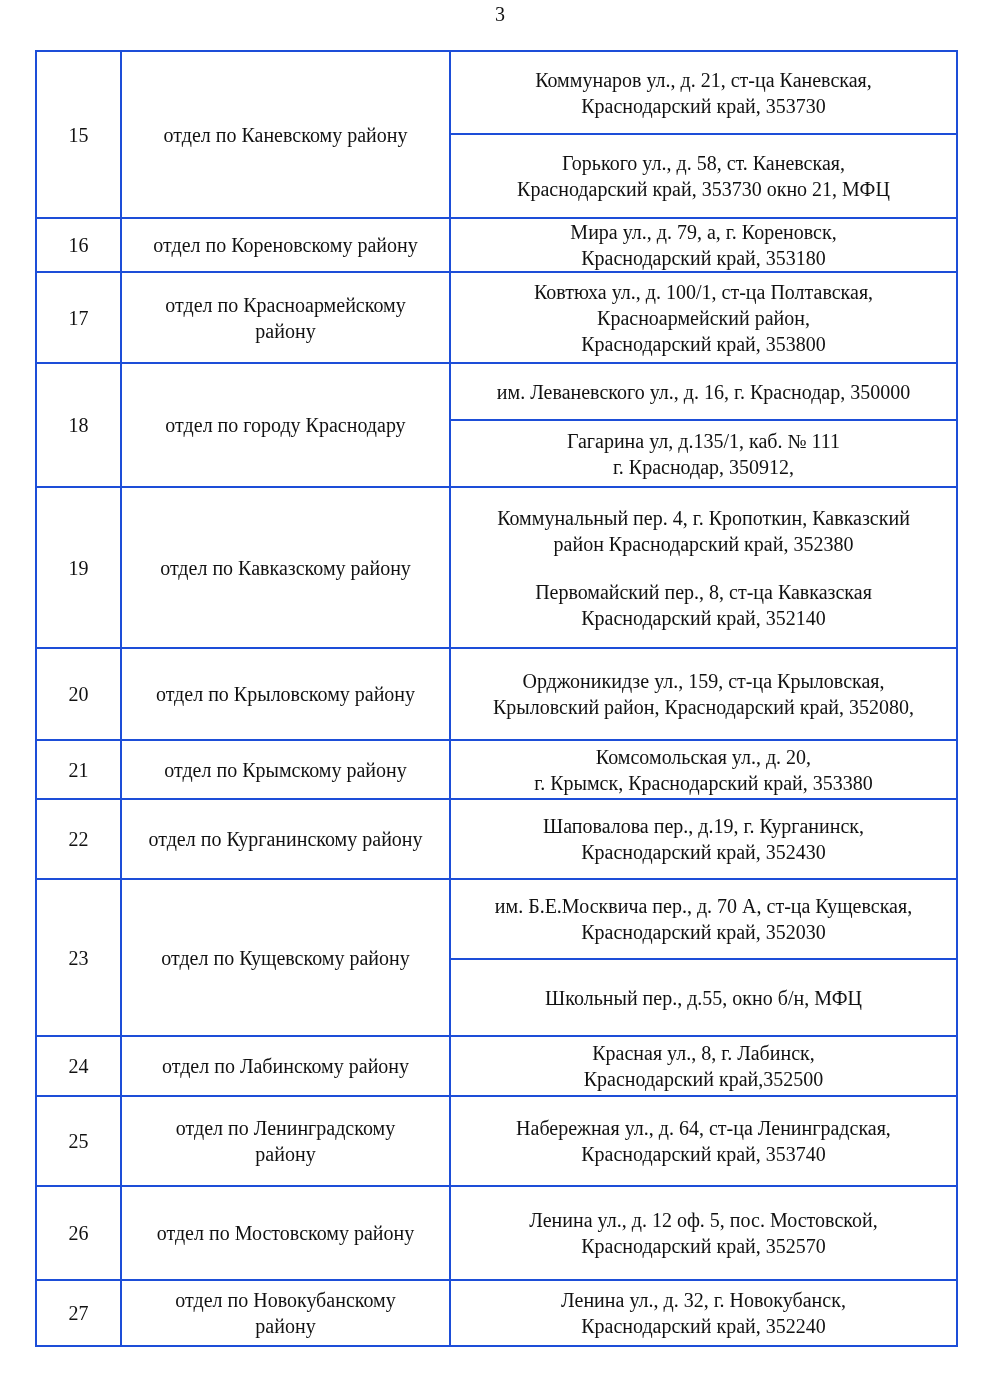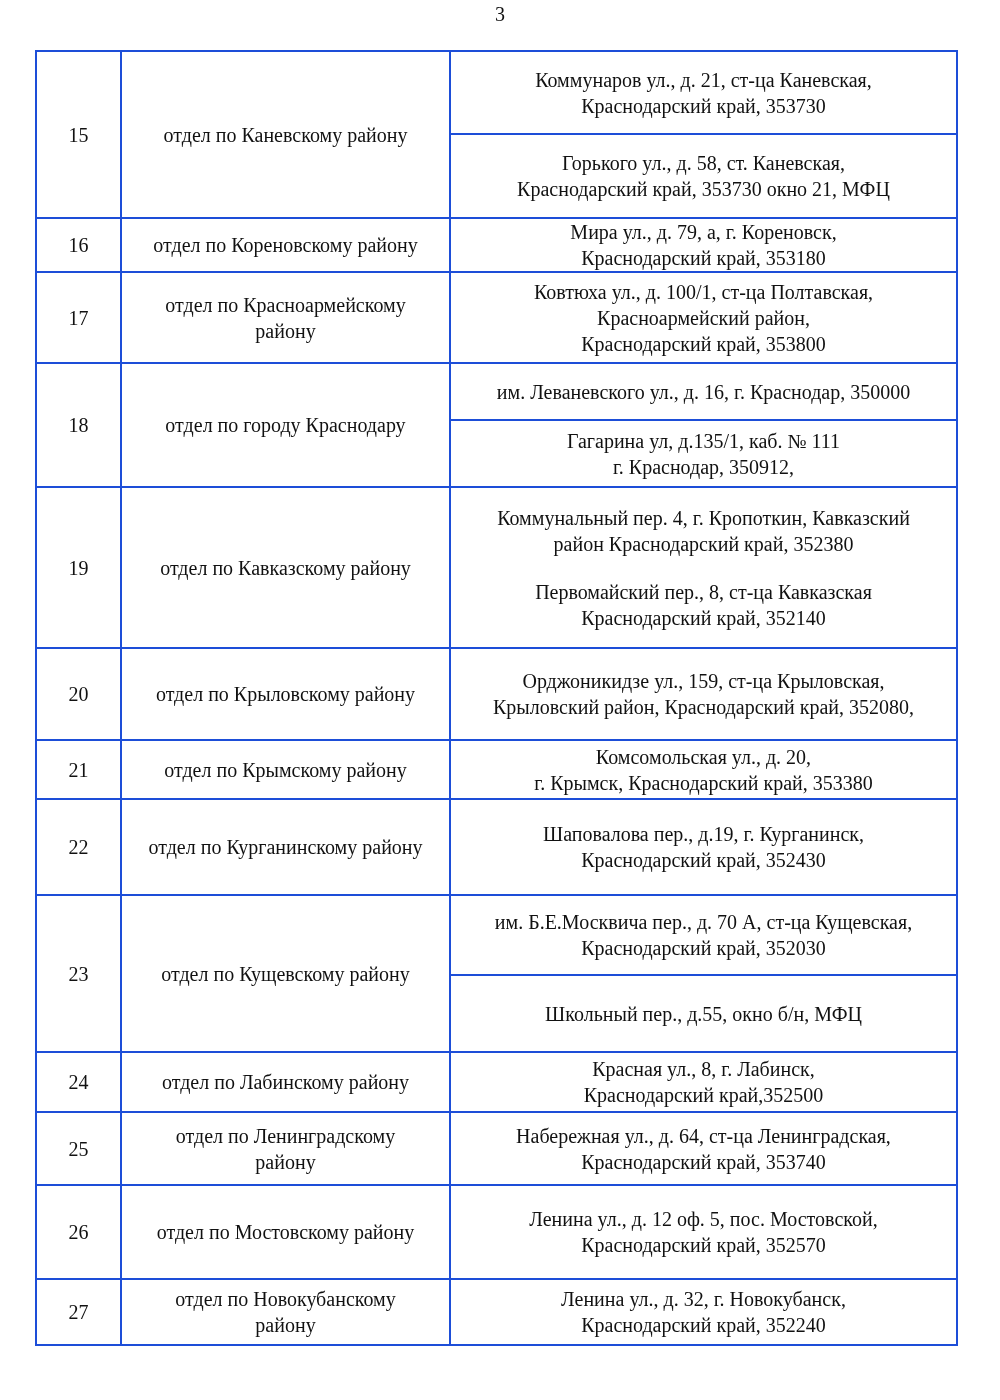--- a/index.html
+++ b/index.html
@@ -108,21 +108,21 @@
       <tr style="height: 59px;">
         <td rowspan="1">21</td>
         <td rowspan="1">
           <span class="addr-line">отдел по Крымскому району</span>
         </td>
         <td>
           <span class="addr-line">Комсомольская ул., д. 20,</span>
           <span class="addr-line">г. Крымск, Краснодарский край, 353380</span>
         </td>
       </tr>
-      <tr style="height: 96px;">
+      <tr style="height: 80px;">
         <td rowspan="1">22</td>
         <td rowspan="1">
           <span class="addr-line">отдел по Курганинскому району</span>
         </td>
         <td>
           <span class="addr-line">Шаповалова пер., д.19, г. Курганинск,</span>
           <span class="addr-line">Краснодарский край, 352430</span>
         </td>
       </tr>
       <tr style="height: 80px;">
@@ -143,21 +143,21 @@
       <tr style="height: 60px;">
         <td rowspan="1">24</td>
         <td rowspan="1">
           <span class="addr-line">отдел по Лабинскому району</span>
         </td>
         <td>
           <span class="addr-line">Красная ул., 8, г. Лабинск,</span>
           <span class="addr-line">Краснодарский край,352500</span>
         </td>
       </tr>
-      <tr style="height: 73px;">
+      <tr style="height: 90px;">
         <td rowspan="1">25</td>
         <td rowspan="1">
           <span class="addr-line">отдел по Ленинградскому</span>
           <span class="addr-line">району</span>
         </td>
         <td>
           <span class="addr-line">Набережная ул., д. 64, ст-ца Ленинградская,</span>
           <span class="addr-line">Краснодарский край, 353740</span>
         </td>
       </tr>

